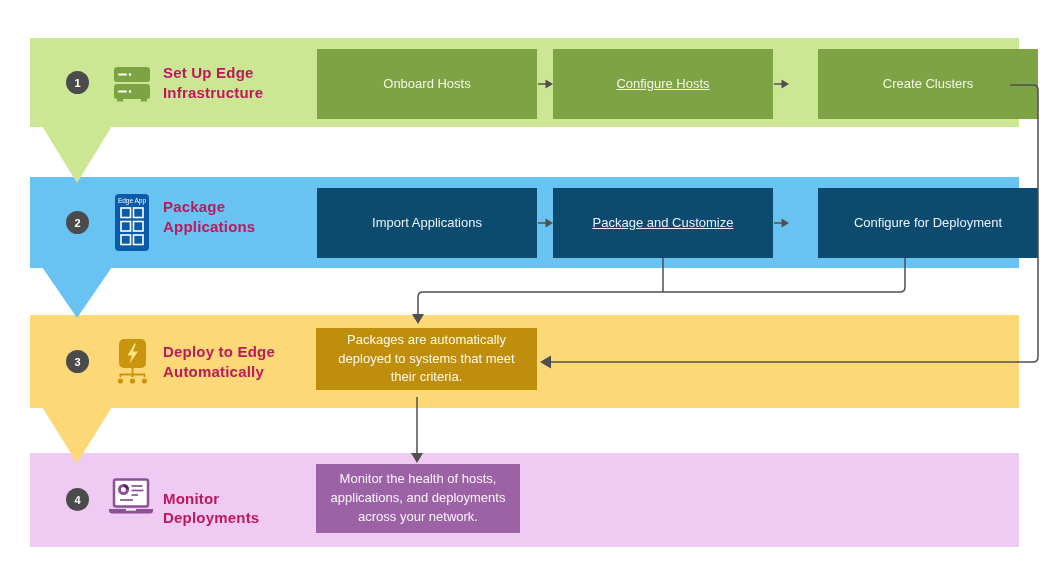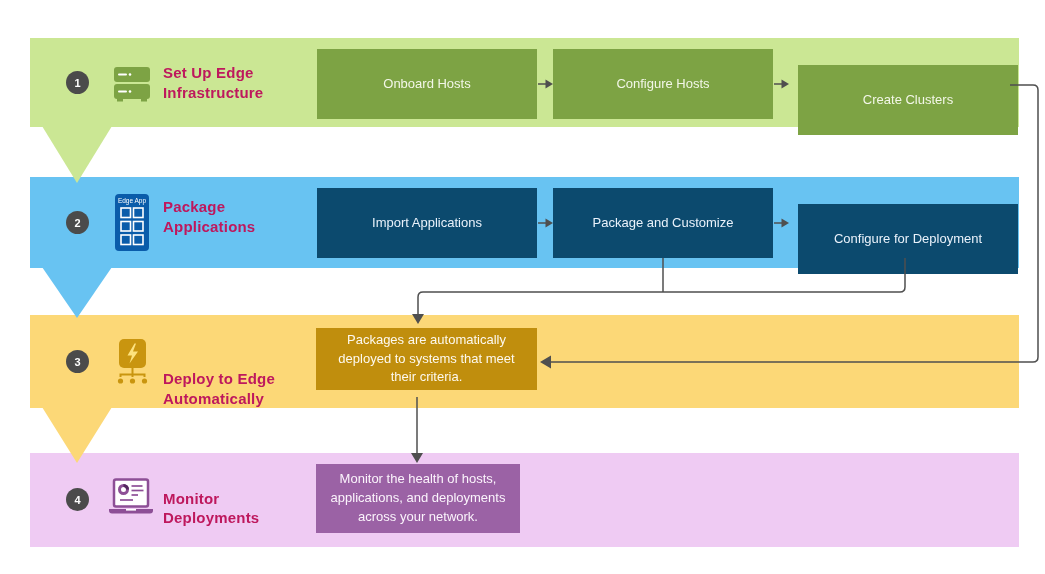--- a/index.html
+++ b/index.html
@@ -18,27 +18,27 @@
   .ptr-3{top:407px;height:56px;background:#fcd877;}
   .band-4{top:453px;height:94px;background:#efcbf3;}
   .stepnum{position:absolute;left:66px;width:23px;height:23px;border-radius:50%;
     background:#4b4b4b;color:#ffffff;display:flex;align-items:center;justify-content:center;
     font-size:11px;font-weight:bold;z-index:3;}
   .n1{top:71px;} .n2{top:211px;} .n3{top:350px;} .n4{top:488px;}
   .icon{position:absolute;z-index:3;line-height:0;}
   .title{position:absolute;left:163px;width:145px;display:flex;align-items:center;
     font-size:15px;font-weight:600;color:#be185d;line-height:1.3;letter-spacing:.2px;z-index:3;}
   .t1{top:38px;height:89px;} .t2{top:171px;height:91px;}
-  .t3{top:315px;height:93px;align-items:flex-end;} .t4{top:453px;height:110px;}
+  .t3{top:315px;height:93px;} .t4{top:453px;height:110px;}
   .fbox{position:absolute;display:flex;align-items:center;justify-content:center;
     text-align:center;font-size:13px;line-height:1.45;z-index:3;
     padding:16px 14px;box-sizing:border-box;}
   .green-box{background:#7da344;color:#f3f7e8;top:49px;height:70px;width:220px;}
   .blue-box{background:#0c4a6e;color:#eaf2fb;top:188px;height:70px;width:220px;}
-  .gb1,.bb1{left:317px;} .gb2,.bb2{left:553px;} .gb3,.bb3{left:798px;margin-top:16px;}
+  .gb1,.bb1{left:317px;} .gb2,.bb2{left:553px;text-decoration:underline;} .gb3,.bb3{left:818px;}
   .gold-box{background:#c08e0d;color:#fdf9ef;left:316px;top:328px;width:221px;height:62px;}
   .purple-box{background:#9b62a5;color:#fbf4fc;left:316px;top:464px;width:204px;height:69px;}
   #connectors{position:absolute;left:0;top:0;z-index:4;pointer-events:none;}
 </style>
 </head>
 <body>
 
 <div id="canvas">
 
   <div class="band band-1"></div>

